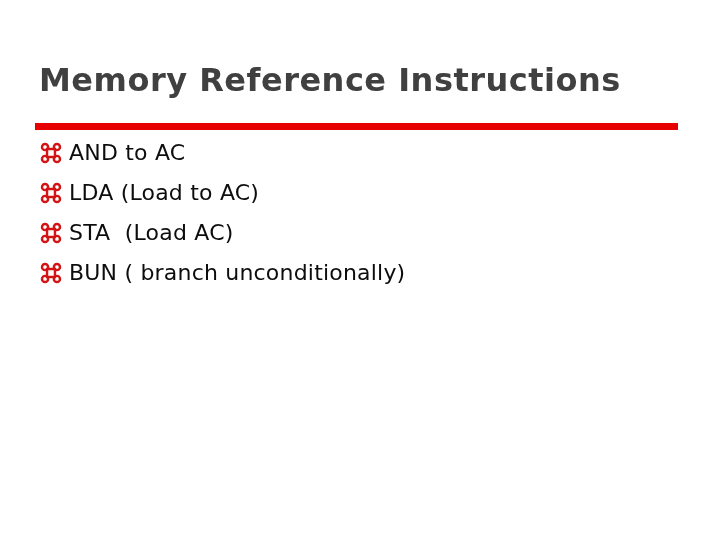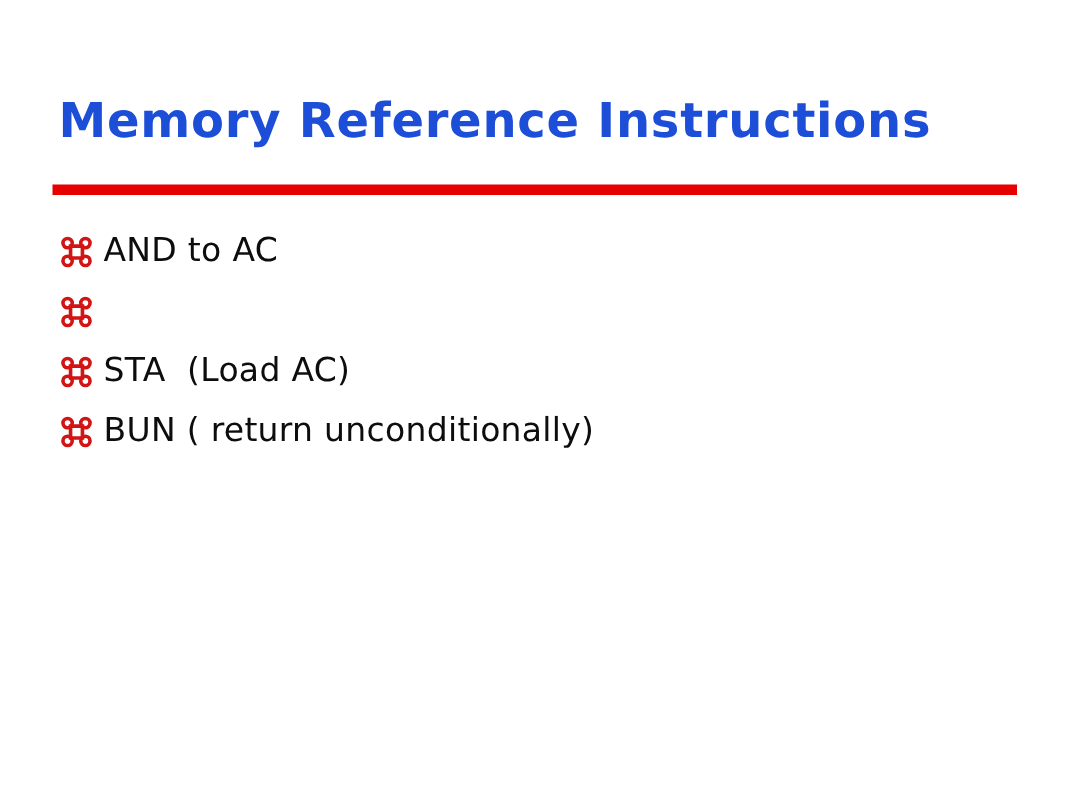--- a/index.html
+++ b/index.html
@@ -18,35 +18,35 @@
   .slide-title {
     position: absolute;
     left: 39px;
     top: 60px;
     width: 660px;
     font-family: "DejaVu Sans", "Liberation Sans", sans-serif;
     font-weight: bold;
     font-size: 32px;
     line-height: 40px;
     letter-spacing: 0.5px;
-    color: #1d4ed8;
+    color: #404040;
     white-space: nowrap;
   }
   .title-rule {
     position: absolute;
     left: 35px;
     top: 123px;
     width: 643px;
     height: 7px;
     background: #e60000;
   }
   .bullet-list {
     position: absolute;
     left: 40px;
-    top: 147px;
+    top: 132px;
     width: 640px;
   }
   .bullet-row {
     display: flex;
     align-items: center;
     height: 40px;
   }
   .bullet-icon {
     flex: 0 0 auto;
     width: 22px;
@@ -90,20 +90,21 @@
     <div class="bullet-row">
       <svg class="bullet-icon" viewBox="0 0 100 100" xmlns="http://www.w3.org/2000/svg">
         <g stroke="#d21414" stroke-width="11" fill="none">
           <path d="M32 32 H68 V68 H32 Z"></path>
           <circle cx="23" cy="23" r="14"></circle>
           <circle cx="77" cy="23" r="14"></circle>
           <circle cx="23" cy="77" r="14"></circle>
           <circle cx="77" cy="77" r="14"></circle>
         </g>
       </svg>
+      <span class="bullet-label">LDA (Load to AC)</span>
     </div>
 
     <div class="bullet-row">
       <svg class="bullet-icon" viewBox="0 0 100 100" xmlns="http://www.w3.org/2000/svg">
         <g stroke="#d21414" stroke-width="11" fill="none">
           <path d="M32 32 H68 V68 H32 Z"></path>
           <circle cx="23" cy="23" r="14"></circle>
           <circle cx="77" cy="23" r="14"></circle>
           <circle cx="23" cy="77" r="14"></circle>
           <circle cx="77" cy="77" r="14"></circle>
@@ -115,18 +116,18 @@
     <div class="bullet-row">
       <svg class="bullet-icon" viewBox="0 0 100 100" xmlns="http://www.w3.org/2000/svg">
         <g stroke="#d21414" stroke-width="11" fill="none">
           <path d="M32 32 H68 V68 H32 Z"></path>
           <circle cx="23" cy="23" r="14"></circle>
           <circle cx="77" cy="23" r="14"></circle>
           <circle cx="23" cy="77" r="14"></circle>
           <circle cx="77" cy="77" r="14"></circle>
         </g>
       </svg>
-      <span class="bullet-label">BUN ( return unconditionally)</span>
+      <span class="bullet-label">BUN ( branch unconditionally)</span>
     </div>
 
 
   </div>
 </div>
 
 </body></html>

